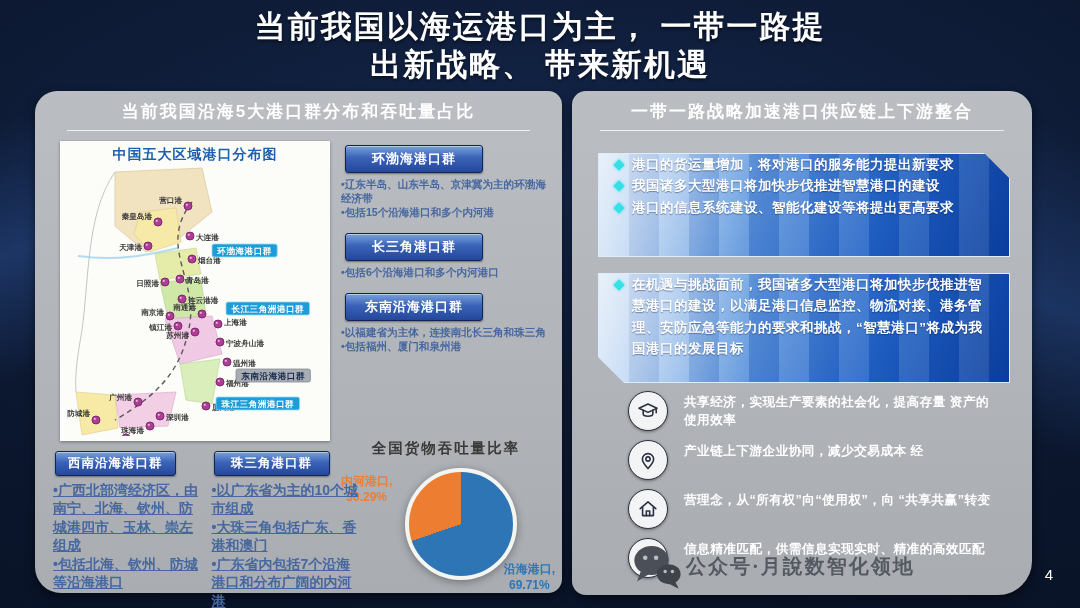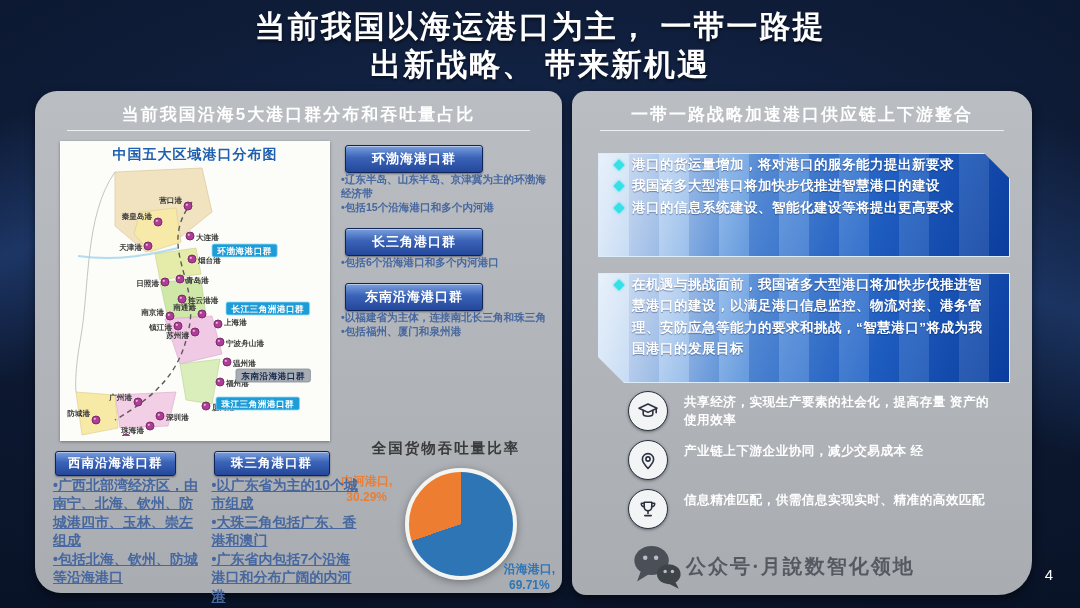--- a/index.html
+++ b/index.html
@@ -11,21 +11,21 @@
       background:linear-gradient(160deg,transparent 18%,rgba(60,110,200,.32) 46%,transparent 72%);}
   .bg-streak.r{right:-40px;top:70px;width:130px;height:470px;
       background:linear-gradient(200deg,transparent 15%,rgba(60,110,200,.30) 50%,transparent 78%);}
   .title{position:absolute;left:0;top:8px;width:100%;text-align:center;color:#fff;
          font-family:"Liberation Serif",serif;font-weight:bold;font-size:31px;line-height:1.22;
          letter-spacing:2px;text-shadow:0 2px 3px rgba(0,0,0,.5);}
   .panel{position:absolute;top:91px;background:linear-gradient(180deg,#babdc1 0%,#b0b3b8 60%,#a9adb2 100%);
          box-shadow:0 4px 10px rgba(0,0,0,.5);}
   .panel.left{left:35px;width:527px;height:502px;border-radius:22px 14px 14px 26px;}
   .panel.right{left:572px;width:460px;height:504px;border-radius:14px 22px 34px 14px;}
-  .panel h2{margin:0;padding-top:12px;text-align:center;color:#fff;font-size:17px;
+  .panel h2{margin:8px;padding-top:1px;text-align:center;color:#fff;font-size:17px;
             letter-spacing:2px;font-weight:bold;}
   .hr{position:absolute;left:6%;top:39px;width:88%;height:1px;background:rgba(255,255,255,.75);}
   
   .map-card{position:absolute;left:25px;top:50px;width:270px;height:300px;background:#fcfcf8;
             box-shadow:0 1px 3px rgba(0,0,0,.35);}
   .map-title{padding-top:5px;text-align:center;color:#1f5fb0;font-weight:bold;font-size:14px;letter-spacing:1px;}
   .map-card svg{display:block;}
   .portlabel{font-size:7.6px;fill:#3a3a3a;font-weight:bold;}
   .portdot{fill:#ae3d95;stroke:#7d2a6e;stroke-width:1;}
   .chip-cyan rect{fill:#1e9cd7;stroke:#8fdcf5;stroke-width:.8;}
@@ -33,21 +33,21 @@
   .chip-cyan text{fill:#fff;}
   .chip-gray text{fill:#17294d;}
   .chip text{font-size:8.6px;font-weight:bold;letter-spacing:.5px;}
   
   .mid-col{position:absolute;left:306px;top:54px;width:214px;}
   .pgroup{margin-bottom:13px;}
   .pbtn{display:inline-block;min-width:104px;text-align:center;padding:4px 16px;margin-left:4px;
         color:#fff;font-weight:bold;font-size:13px;letter-spacing:1px;border-radius:3px;
         background:linear-gradient(180deg,#7b9fdd 0%,#3a63b8 45%,#24479a 100%);
         border:1px solid #112457;box-shadow:inset 0 1px 0 rgba(255,255,255,.45),0 1px 2px rgba(0,0,0,.4);}
-  .pbullets{}
+  .pbullets{margin-top:5px;}
   .pb{color:#46679f;font-size:10.6px;line-height:1.32;font-weight:bold;}
   
   .pie-block{position:absolute;left:300px;top:348px;width:222px;}
   .pie-title{text-align:center;color:#3a3a3a;font-weight:bold;font-size:14.5px;letter-spacing:2px;}
   .pie{width:104px;height:104px;border-radius:50%;margin:10px 0 0 70px;
        border:4px solid #f4f4f0;box-shadow:0 2px 8px rgba(0,0,0,.35);}
   .pie-label{position:absolute;font-size:12px;font-weight:bold;white-space:pre-line;text-align:center;line-height:1.35;}
   .pie-label.orange{left:6px;top:34px;color:#ED7D31;}
   .pie-label.blue{right:2px;top:122px;color:#2E75B6;}
   
@@ -292,20 +292,30 @@
             <svg viewBox="0 0 24 24">
               <path d="M12 20.5c-3.3-3.6-5.6-6.7-5.6-9.3a5.6 5.6 0 1 1 11.2 0c0 2.6-2.3 5.7-5.6 9.3z"></path>
               <circle cx="12" cy="11" r="2.1"></circle>
             </svg>
           </span>
           <div class="btext">产业链上下游企业协同，减少交易成本 经</div>
         </div>
         <div class="brow">
           <span class="icirc">
             <svg viewBox="0 0 24 24">
+              <path d="M4.2 11.6 12 4.8l7.8 6.8"></path>
+              <path d="M6.6 10.2V18.6h10.8V10.2"></path>
+              <path d="M10.3 18.6v-4.6h3.4v4.6"></path>
+            </svg>
+          </span>
+          <div class="btext">营理念，从“所有权”向“使用权”，向 “共享共赢”转变</div>
+        </div>
+        <div class="brow">
+          <span class="icirc">
+            <svg viewBox="0 0 24 24">
               <path d="M8.2 5.2h7.6V10a3.8 3.8 0 0 1-7.6 0z"></path>
               <path d="M8.2 6.2H5.4a2.9 2.9 0 0 0 3 3.6M15.8 6.2h2.8a2.9 2.9 0 0 1-3 3.6"></path>
               <path d="M12 13.8v2.6M8.8 18.6h6.4"></path>
             </svg>
           </span>
           <div class="btext">信息精准匹配，供需信息实现实时、精准的高效匹配</div>
         </div>
       </div>
   </section>
 

